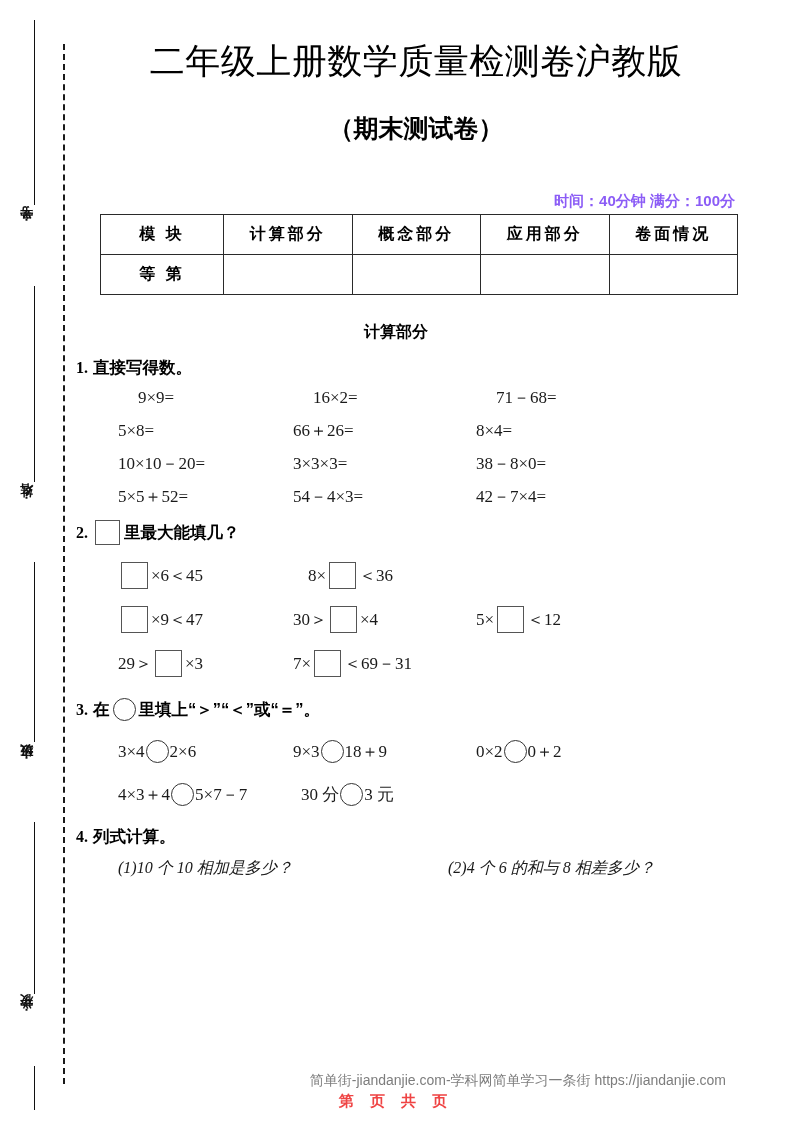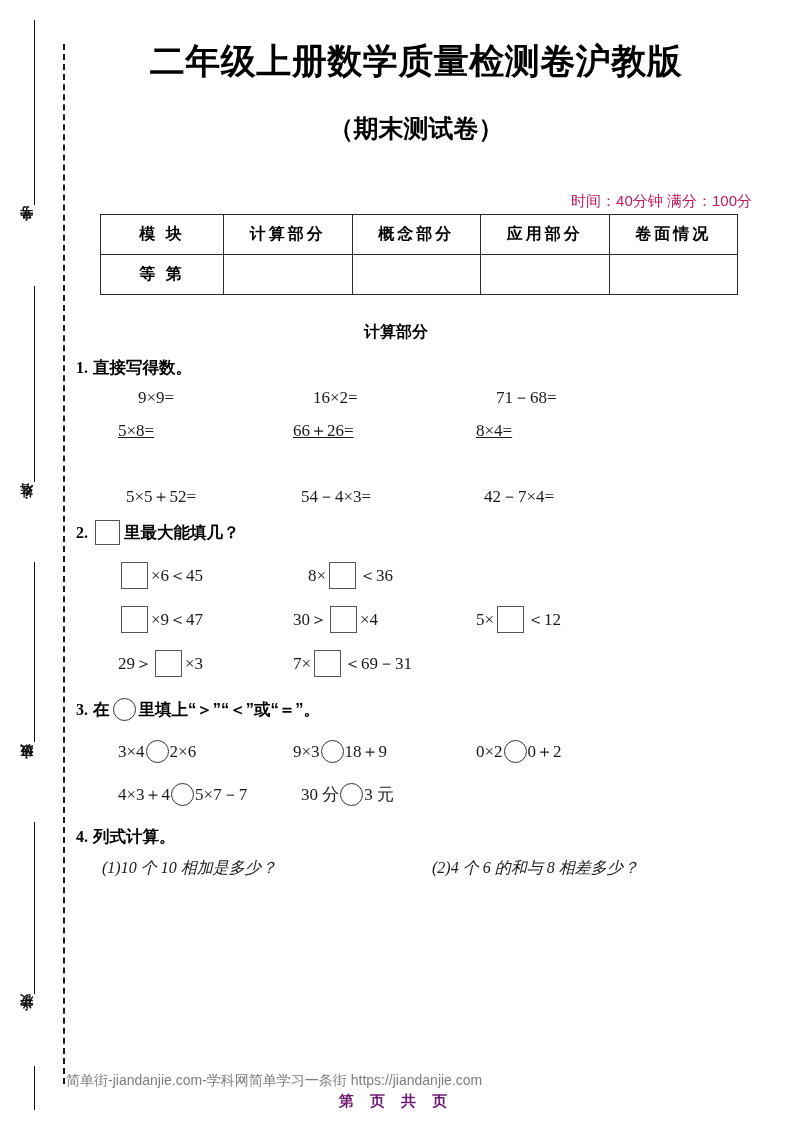--- a/index.html
+++ b/index.html
@@ -66,42 +66,42 @@
     width: 727px; height: 1122px;
   }
 
   .title {
     position: absolute;
     left: 0; top: 38px;
     width: 700px;
     text-align: center;
     font-family: "Liberation Sans", "DejaVu Sans", sans-serif;
     font-size: 35px;
-    font-weight: 700;
+    font-weight: 400;
     letter-spacing: 0.5px;
     color: #000;
   }
   .subtitle {
     position: absolute;
     left: 0; top: 112px;
     width: 700px;
     text-align: center;
     font-family: "Liberation Sans", "DejaVu Sans", sans-serif;
     font-size: 25px;
     font-weight: 700;
     color: #000;
   }
 
   .meta-line {
     position: absolute;
-    right: 41px; top: 192px;
+    right: 58px; top: 192px;
     font-family: "Liberation Sans", "DejaVu Sans", sans-serif;
     font-size: 15px;
-    font-weight: 400;
-    color: #be185d;
+    font-weight: 700;
+    color: #8b5cf6;
     white-space: nowrap;
   }
 
   
   .score-table {
     position: absolute;
     left: 34px; top: 214px;
     width: 638px;
     border-collapse: collapse;
     table-layout: fixed;
@@ -170,35 +170,35 @@
     display: flex;
     align-items: center;
     white-space: nowrap;
   }
   .c1 { width: 175px; }
   .c2 { width: 183px; }
   .c3 { width: 200px; }
 
   
   .r1-1 { left: 52px; top: 386px; margin-left: 20px; }
-  .r1-2 { left: 52px; top: 419px; text-decoration: underline; }
+  .r1-2 { left: 52px; top: 419px; }
   .r1-3 { left: 52px; top: 452px; }
-  .r1-4 { left: 60px; top: 485px; text-align: center; }
+  .r1-4 { left: 52px; top: 485px; text-align: center; }
 
   
   .r2-1 { left: 52px; top: 562px; gap: 15px; }
   .r2-2 { left: 52px; top: 606px; }
   .r2-3 { left: 52px; top: 650px; }
 
   
   .r3-1 { left: 52px; top: 740px; }
   .r3-2 { left: 52px; top: 783px; }
 
   
-  .r4-1 { left: 36px; top: 858px; font-size: 16px; font-style: italic; text-align: center; }
+  .r4-1 { left: 52px; top: 858px; font-size: 16px; font-style: italic; text-align: center; }
   .r4-1 .c1 { width: 330px; }
 
   .box {
     display: inline-block;
     width: 25px;
     height: 25px;
     border: 1.3px solid #555;
     background: #fff;
     margin: 0 3px;
     vertical-align: middle;
@@ -224,36 +224,36 @@
     margin: 0 1px;
     vertical-align: middle;
     flex: none;
   }
 
   
   .watermark {
     position: absolute;
     left: 0; top: 1072px;
     width: 660px;
-    text-align: left;
+    text-align: right;
     font-family: "Liberation Sans", "DejaVu Sans", sans-serif;
     font-size: 14px;
     color: #7d7d7d;
     white-space: nowrap;
   }
   .page-foot {
     position: absolute;
     left: 0; top: 1092px;
     width: 660px;
     text-align: center;
     font-family: "Liberation Sans", "DejaVu Sans", sans-serif;
     font-size: 15px;
     font-weight: 700;
     letter-spacing: 6px;
-    color: #701a75;
+    color: #ef4444;
   }
 </style>
 </head>
 <body>
 
 <div class="seal-strip">
   <div class="seal-dashed"></div>
 
   <div class="seal-rule r1"></div>
   <div class="seal-rule r2"></div>
@@ -302,20 +302,25 @@
   <div class="expr-row r1-1">
     <span class="expr-cell c1">9×9=</span>
     <span class="expr-cell c2">16×2=</span>
     <span class="expr-cell c3">71－68=</span>
   </div>
   <div class="expr-row r1-2">
     <span class="expr-cell c1">5×8=</span>
     <span class="expr-cell c2">66＋26=</span>
     <span class="expr-cell c3">8×4=</span>
   </div>
+  <div class="expr-row r1-3">
+    <span class="expr-cell c1">10×10－20=</span>
+    <span class="expr-cell c2">3×3×3=</span>
+    <span class="expr-cell c3">38－8×0=</span>
+  </div>
   <div class="expr-row r1-4">
     <span class="expr-cell c1">5×5＋52=</span>
     <span class="expr-cell c2">54－4×3=</span>
     <span class="expr-cell c3">42－7×4=</span>
   </div>
 
   <div class="q-title q2-title">
     <span class="q-num">2.</span>
     <span class="box-sm"></span>
     <span>里最大能填几？</span>

